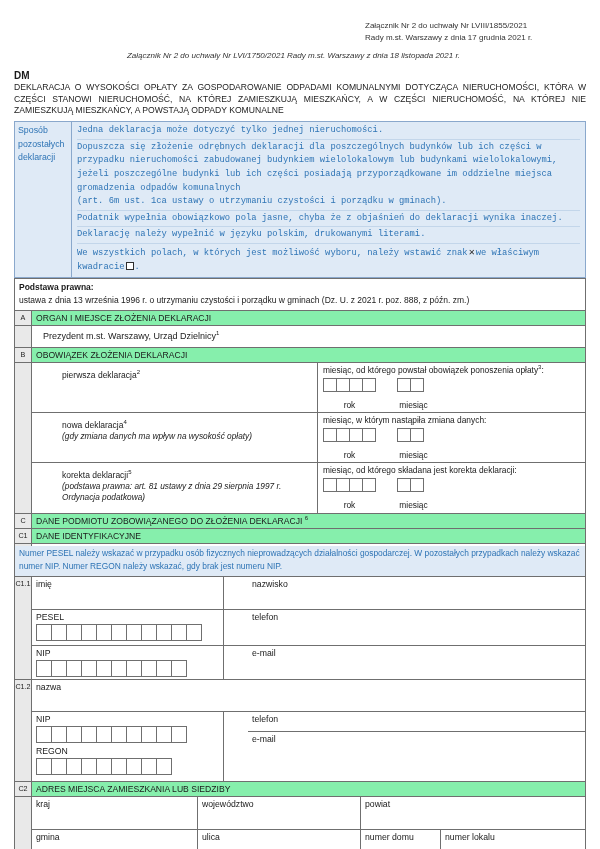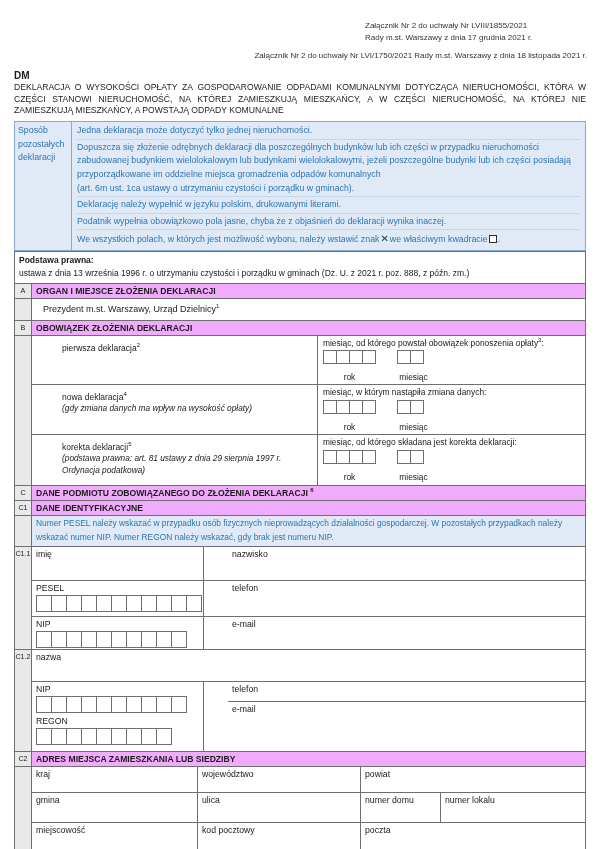--- a/index.html
+++ b/index.html
@@ -9,51 +9,51 @@
     width:600px; height:849px;
     background:#fff;
     font-family:"Liberation Sans", sans-serif;
     color:#1a1a1a;
     overflow:hidden;
   }
   sup { font-size:6px; vertical-align:super; line-height:0; }
 
   
   .ann1 { margin:20px 13px 0 auto; width:222px; font-size:8px; line-height:1.5; color:#333; }
-  .ann2 { margin:7px 13px 0 auto; text-align:right; font-size:8px; color:#333; }
+  .ann2 { margin:7px 13px 0 auto; text-align:center; font-size:8px; color:#333;font-style:italic; }
 
   .form-code { margin:10px 0 1px 14px; font-size:10px; font-weight:bold; }
   .title { margin:0 14px; width:572px; font-size:8.6px; line-height:1.36; text-align:justify; color:#222; }
 
   
   .info-box {
     margin:4px 14px 0 14px; width:572px;
     display:flex;
     border:1px solid #8aa8cc;
     background:#dfeaf6;
     color:#2e74b5;
     font-size:8.8px; line-height:1.55;
   }
   .info-label { width:57px; padding:2px 3px; border-right:1px solid #8aa8cc; flex-shrink:0; }
-  .info-body { flex:1; padding:1px 5px 2px 5px; }
+  .info-body { flex:1; padding:1px 5px 2px 5px;font-family:Liberation Mono, monospace; }
   .info-line { border-bottom:1px solid #c3d6ea; padding:1px 0; }
   .info-line:last-child { border-bottom:none; }
   .xmark { font-size:10px; color:#2e2e2e; padding:0 1px; }
   .sq { display:inline-block; width:8px; height:8px; border:1px solid #2e2e2e; background:#fff; vertical-align:-1px; margin:0 1px; }
 
   
   .form-table { margin:0 14px; width:572px; border:1px solid #6f6f6f; font-size:8.5px; }
   .trow { display:flex; border-top:1px solid #6f6f6f; }
   .form-table > .trow:first-child { border-top:none; }
   .lcell {
     width:17px; flex-shrink:0;
     background:#e9e9e9; border-right:1px solid #6f6f6f;
     font-size:7.2px; text-align:center; padding-top:2px; color:#222;
   }
-  .shead { flex:1; background:#f0abfc; font-weight:bold; font-size:8.6px; padding:2px 4px; }
+  .shead { flex:1; background:#86efac; font-weight:normal; font-size:8.6px; padding:2px 4px; }
   .legal { flex:1; padding:2px 4px 3px 4px; line-height:1.5; }
   .legal .lb { font-weight:bold; }
   .a-content { flex:1; padding:5px 4px 6px 11px; font-size:9px; }
 
   .colstack { flex:1; display:flex; flex-direction:column; }
   .subrow { display:flex; border-top:1px solid #6f6f6f; flex:1; }
   .colstack > .subrow:first-child { border-top:none; }
 
   
   .b-left { width:286px; flex-shrink:0; border-right:1px solid #6f6f6f; padding:7px 6px 4px 30px; }
@@ -68,33 +68,33 @@
   .sublabels { display:flex; font-size:8.4px; margin-top:8px; }
   .yl { width:53px; text-align:center; }
   .ml { width:55px; text-align:center; margin-left:10px; }
 
   
   .c1-note { flex:1; background:#dfeaf6; color:#2e74b5; font-size:8.4px; line-height:1.6; padding:1px 4px 2px 4px; }
 
   
   .fcell { padding:2px 4px; position:relative; }
   .fl { font-size:8.7px; }
-  .id-left { width:172px; flex-shrink:0; border-right:1px solid #6f6f6f; display:flex; flex-direction:column; }
+  .id-left { width:192px; flex-shrink:0; border-right:1px solid #6f6f6f; display:flex; flex-direction:column; }
   .id-right { flex:1; display:flex; flex-direction:column;margin-left:24px; }
   .bstrip-wrap { margin-top:2px; }
 
   
   .c2c1 { width:166px; flex-shrink:0; border-right:1px solid #6f6f6f; }
   .c2c2 { width:163px; flex-shrink:0; border-right:1px solid #6f6f6f; }
   .c2c3 { flex:1; }
   .c2c3a { width:80px; flex-shrink:0; border-right:1px solid #6f6f6f; }
   .c2c3b { flex:1; }
 
   .h15 { min-height:15px; } .h20 { min-height:20px; } .h25 { min-height:25px; }
-  .h28 { min-height:28px; } .h30 { min-height:30px; } .h31 { min-height:31px; }
+  .h28 { min-height:28px;flex-direction:column; } .h30 { min-height:30px; } .h31 { min-height:31px; }
   .h32 { min-height:32px; } .h33 { min-height:33px; } .h36 { min-height:36px; } .h41 { min-height:41px; } .h42 { min-height:42px; }
   .h51 { min-height:51px; } .h70 { min-height:70px; } .h14 { min-height:14px; }
   .h83 { min-height:83px; }
 </style>
 </head>
 <body>
 
 <div class="page">
 
   <div class="ann1">
@@ -107,22 +107,22 @@
   <div class="title">DEKLARACJA O WYSOKOŚCI OPŁATY ZA GOSPODAROWANIE ODPADAMI KOMUNALNYMI DOTYCZĄCA NIERUCHOMOŚCI, KTÓRA W CZĘŚCI STANOWI NIERUCHOMOŚĆ, NA KTÓREJ ZAMIESZKUJĄ MIESZKAŃCY, A W CZĘŚCI NIERUCHOMOŚĆ, NA KTÓREJ NIE ZAMIESZKUJĄ MIESZKAŃCY, A POWSTAJĄ ODPADY KOMUNALNE</div>
 
   <div class="info-box">
     <div class="info-label">Sposób pozostałych deklaracji</div>
     <div class="info-body">
       <div class="info-line">Jedna deklaracja może dotyczyć tylko jednej nieruchomości.</div>
       <div class="info-line">
         <span>Dopuszcza się złożenie odrębnych deklaracji dla poszczególnych budynków lub ich części w przypadku nieruchomości zabudowanej budynkiem wielolokalowym lub budynkami wielolokalowymi, jeżeli poszczególne budynki lub ich części posiadają przyporządkowane im oddzielne miejsca gromadzenia odpadów komunalnych</span><br>
         <span>(art. 6m ust. 1ca ustawy o utrzymaniu czystości i porządku w gminach).</span>
       </div>
+      <div class="info-line">Podatnik wypełnia obowiązkowo pola jasne, chyba że z objaśnień do deklaracji wynika inaczej.</div>
       <div class="info-line">Deklarację należy wypełnić w języku polskim, drukowanymi literami.</div>
-      <div class="info-line">Podatnik wypełnia obowiązkowo pola jasne, chyba że z objaśnień do deklaracji wynika inaczej.</div>
       <div class="info-line">
         <span>We wszystkich polach, w których jest możliwość wyboru, należy wstawić znak</span><span class="xmark">✕</span><span>we właściwym kwadracie</span><span class="sq"></span><span>.</span>
       </div>
     </div>
   </div>
 
   <div class="form-table">
 
     <div class="trow">
       <div class="legal">

